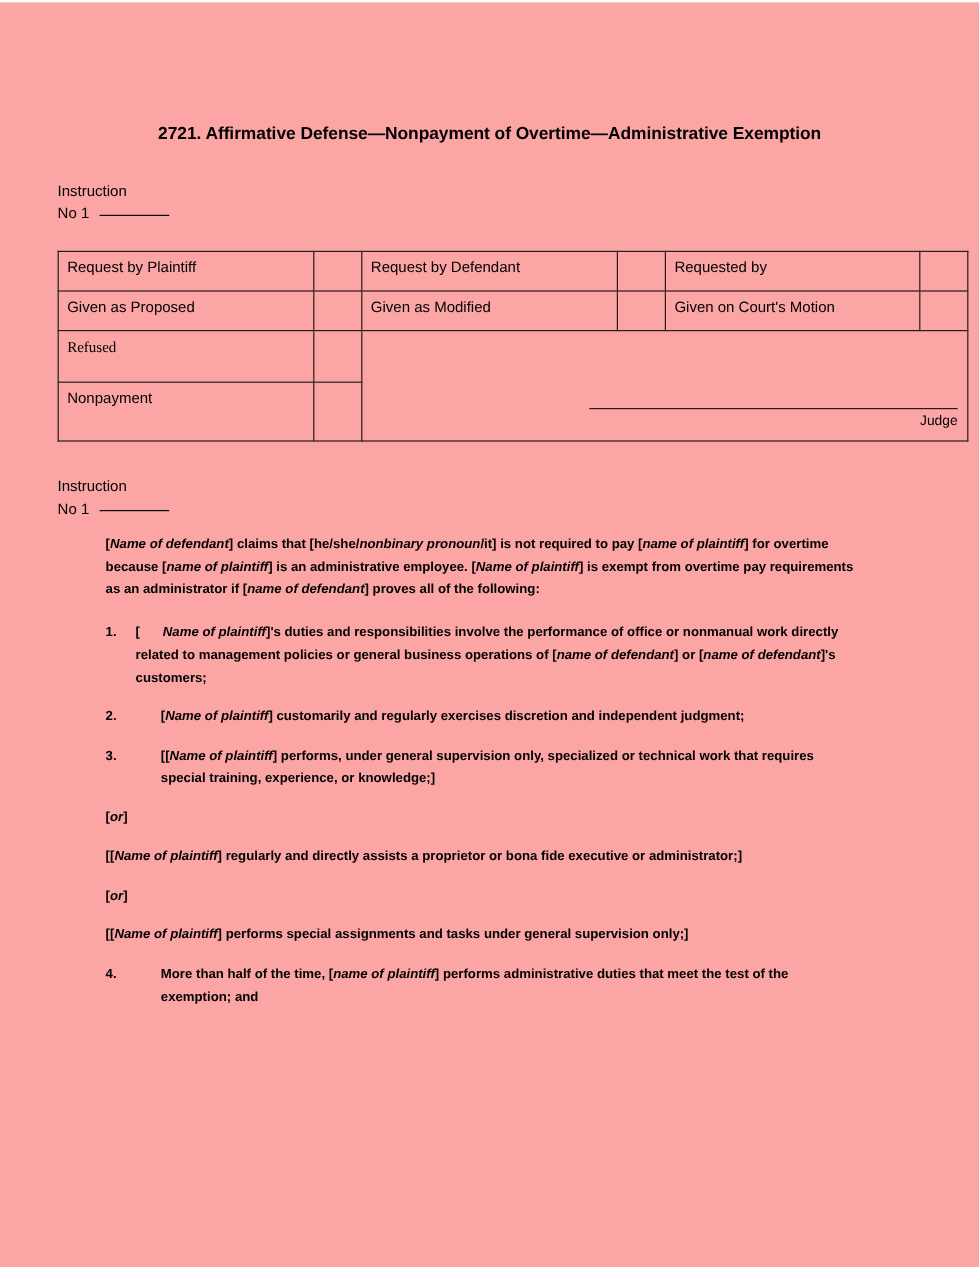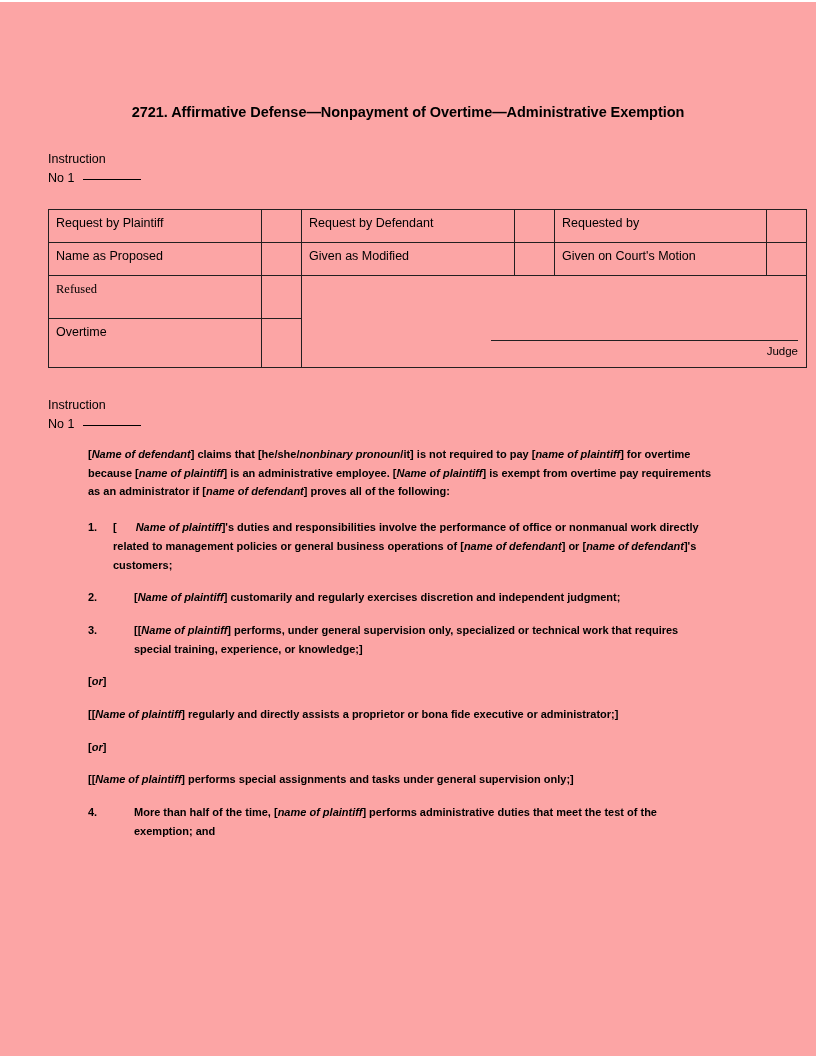--- a/index.html
+++ b/index.html
@@ -174,39 +174,39 @@
     <tbody>
       <tr>
         <td class="c-label">Request by Plaintiff</td>
         <td class="c-box"></td>
         <td class="c-label2">Request by Defendant</td>
         <td class="c-box2"></td>
         <td class="c-label3">Requested by</td>
         <td class="c-box3"></td>
       </tr>
       <tr>
-        <td class="c-label">Name as Proposed</td>
+        <td class="c-label">Given as Proposed</td>
         <td class="c-box"></td>
         <td class="c-label2">Given as Modified</td>
         <td class="c-box2"></td>
         <td class="c-label3">Given on Court's Motion</td>
         <td class="c-box3"></td>
       </tr>
       <tr>
         <td class="c-label row-tall">Refused</td>
         <td class="c-box row-tall"></td>
         <td class="sig-cell" colspan="4" rowspan="2">
           <div class="sig-inner">
             <div class="sig-line"></div>
             <div class="sig-caption">Judge</div>
           </div>
         </td>
       </tr>
       <tr>
-        <td class="c-label row-tall-2">Overtime</td>
+        <td class="c-label row-tall-2">Nonpayment</td>
         <td class="c-box row-tall-2"></td>
       </tr>
     </tbody>
   </table>
 
   <div class="instr-header" id="instr-header-2">
     <span class="l1">Instruction</span>
     <span class="l2">
       <span>No 1</span><span class="instr-blank"></span>
     </span>

